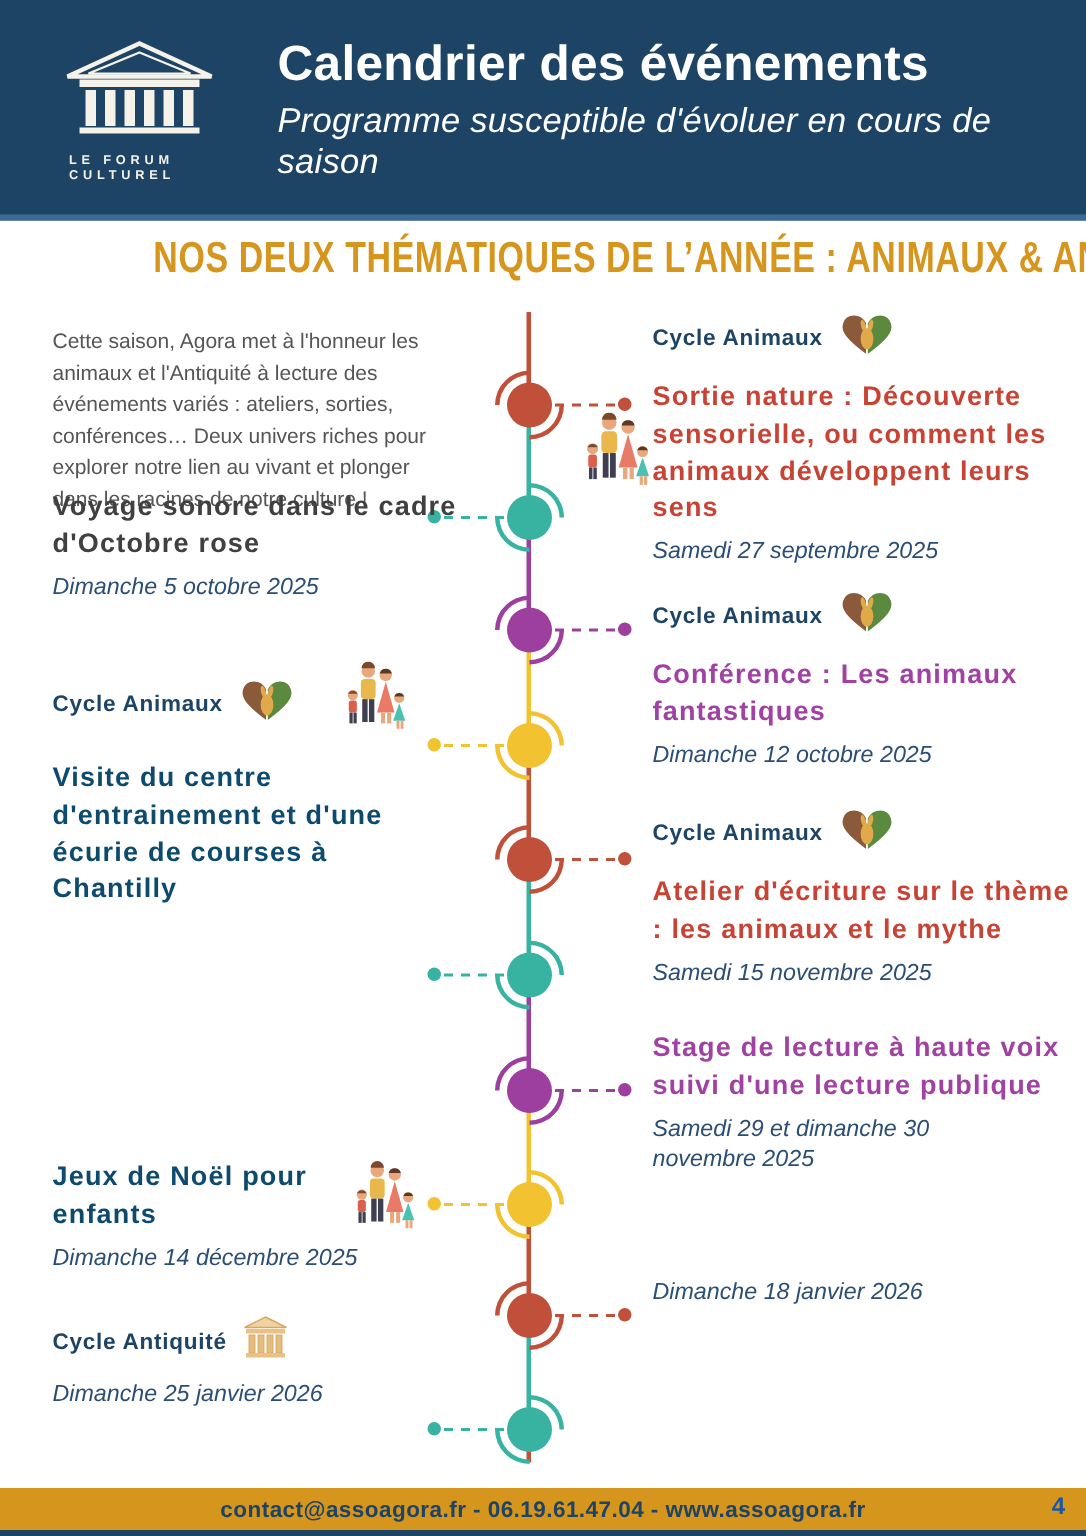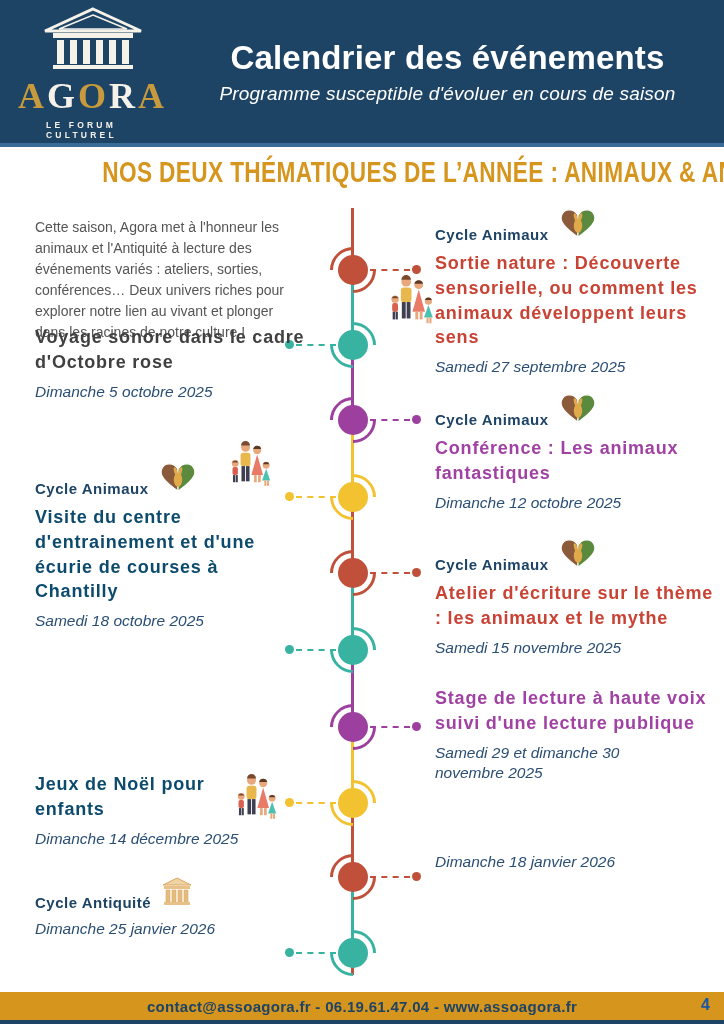--- a/index.html
+++ b/index.html
@@ -6,38 +6,38 @@
   .page{position:relative;width:724px;height:1024px;background:#ffffff;overflow:hidden;
         font-family:"Liberation Sans",sans-serif;}
 
   
   .header{position:absolute;left:0;top:0;width:724px;height:143px;background:#1d4365;
           border-bottom:4px solid #3a6b96;display:flex;align-items:center;}
   .logo-block{width:185px;display:flex;flex-direction:column;align-items:center;padding-top:4px;}
   .brand{font-family:"Liberation Serif",serif;font-size:36px;letter-spacing:3px;font-weight:bold;margin-top:-2px;}
   .brand .g1{color:#c79a3d}.brand .g2{color:#f5f2ea}
   .tagline{color:#f5f2ea;font-size:8.5px;letter-spacing:3.2px;margin-top:3px;font-weight:bold;padding-left:46px;}
-  .title-block{flex:1;text-align:center;color:#ffffff;padding-right:14px;}
+  .title-block{flex:1;color:#ffffff;padding-right:14px;}
   .main-title{font-size:33px;font-weight:bold;letter-spacing:0.2px;}
-  .sub-title{font-size:19px;font-style:italic;margin-top:6px;letter-spacing:0.2px;}
+  .sub-title{font-size:23px;font-style:italic;margin-top:6px;letter-spacing:0.2px;}
 
   
   .theme-heading{position:absolute;left:0;top:156px;width:724px;text-align:center;color:#d6951d;
                  font-weight:bold;font-size:29px;white-space:nowrap;}
   .theme-heading span{display:inline-block;transform:scaleX(0.78);transform-origin:center;letter-spacing:0.5px;}
 
   
   .intro{position:absolute;left:35px;top:203px;width:272px;color:#555555;font-size:14px;line-height:1.5;}
 
   
   .evt{position:absolute;}
   .evt h3{margin:0 0 7px 0;font-size:18px;line-height:1.38;letter-spacing:0.8px;font-weight:bold;}
   .t-red{color:#c94335}.t-teal{color:#404040}.t-gold{color:#0c4a6e}.t-purple{color:#a041a3}
   .date{color:#2a4e74;font-size:15.5px;font-style:italic;margin:0;line-height:1.3;}
-  .cycle-row{display:flex;align-items:flex-end;margin-bottom:8px;}
+  .cycle-row{display:flex;align-items:center;margin-bottom:8px;}
   .cycle-label{color:#1d4365;font-weight:bold;font-size:15px;letter-spacing:0.5px;margin-right:10px;}
   .left-col{left:35px;width:272px;}
   .right-col{left:435px;width:282px;}
   .fam-inline{margin-left:30px;}
   .fam-float{position:absolute;left:198px;top:2px;}
 
   
   .tl-seg{position:absolute;width:3px;left:351px;}
   .tl-ring{position:absolute;width:40px;height:40px;border-radius:50%;border:3px solid transparent;}
   .tl-dot{position:absolute;width:30px;height:30px;border-radius:50%;}
@@ -67,21 +67,20 @@
             <rect x="16" y="33" width="7" height="24"></rect>
               <rect x="29" y="33" width="7" height="24"></rect>
             <rect x="42" y="33" width="7" height="24"></rect>
               <rect x="55" y="33" width="7" height="24"></rect>
             <rect x="68" y="33" width="7" height="24"></rect>
               <rect x="81" y="33" width="7" height="24"></rect>
           </g>
           <rect x="12" y="58" width="80" height="4" fill="#f5f2ea"></rect>
         </svg>
       </span>
-      <div class="brand"><span class="g1">A</span><span class="g2">G</span><span class="g1">O</span><span class="g2">R</span><span class="g1">A</span></div>
       <div class="tagline">LE FORUM CULTUREL</div>
     </div>
     <div class="title-block">
       <div class="main-title">Calendrier des événements</div>
       <div class="sub-title">Programme susceptible d'évoluer en cours de saison</div>
     </div>
   </div>
 
   <div class="theme-heading"><span>NOS DEUX THÉMATIQUES DE L’ANNÉE : ANIMAUX &amp; ANTIQUITÉ</span></div>
 
@@ -177,21 +176,20 @@
             <rect x="7" y="38" width="2.4" height="8" fill="#3f3f52"></rect>
           <circle cx="41" cy="27" r="3.8" fill="#e8a87c"></circle>
             <path d="M37.4 26 A3.8 3.8 0 0 1 44.6 26 Z" fill="#5a3a26"></path>
           <path d="M41 31 L36.5 44 L45.5 44 Z" fill="#49c2b1"></path>
           <rect x="39" y="44" width="2.2" height="6" fill="#e8a87c"></rect>
             <rect x="42" y="44" width="2.2" height="6" fill="#e8a87c"></rect>
         </svg>
       </span>
     </div>
     <h3 class="t-gold">Visite du centre d'entrainement et d'une écurie de courses à Chantilly</h3>
-    <p class="date">Samedi 18 octobre 2025</p>
   </div>
 
 
   <div class="evt left-col" style="top:772px">
     <h3 class="t-gold" style="width:195px">Jeux de Noël pour enfants</h3>
     <span class="fam-float">
       <svg width="46" height="52" viewBox="0 0 46 58">
         <circle cx="18" cy="7" r="5" fill="#e8a87c"></circle>
           <path d="M13 5 A5 5 0 0 1 23 5 Z" fill="#7a4a2e"></path>
         <rect x="12.5" y="13" width="11" height="15" rx="3" fill="#e9b84d"></rect>

